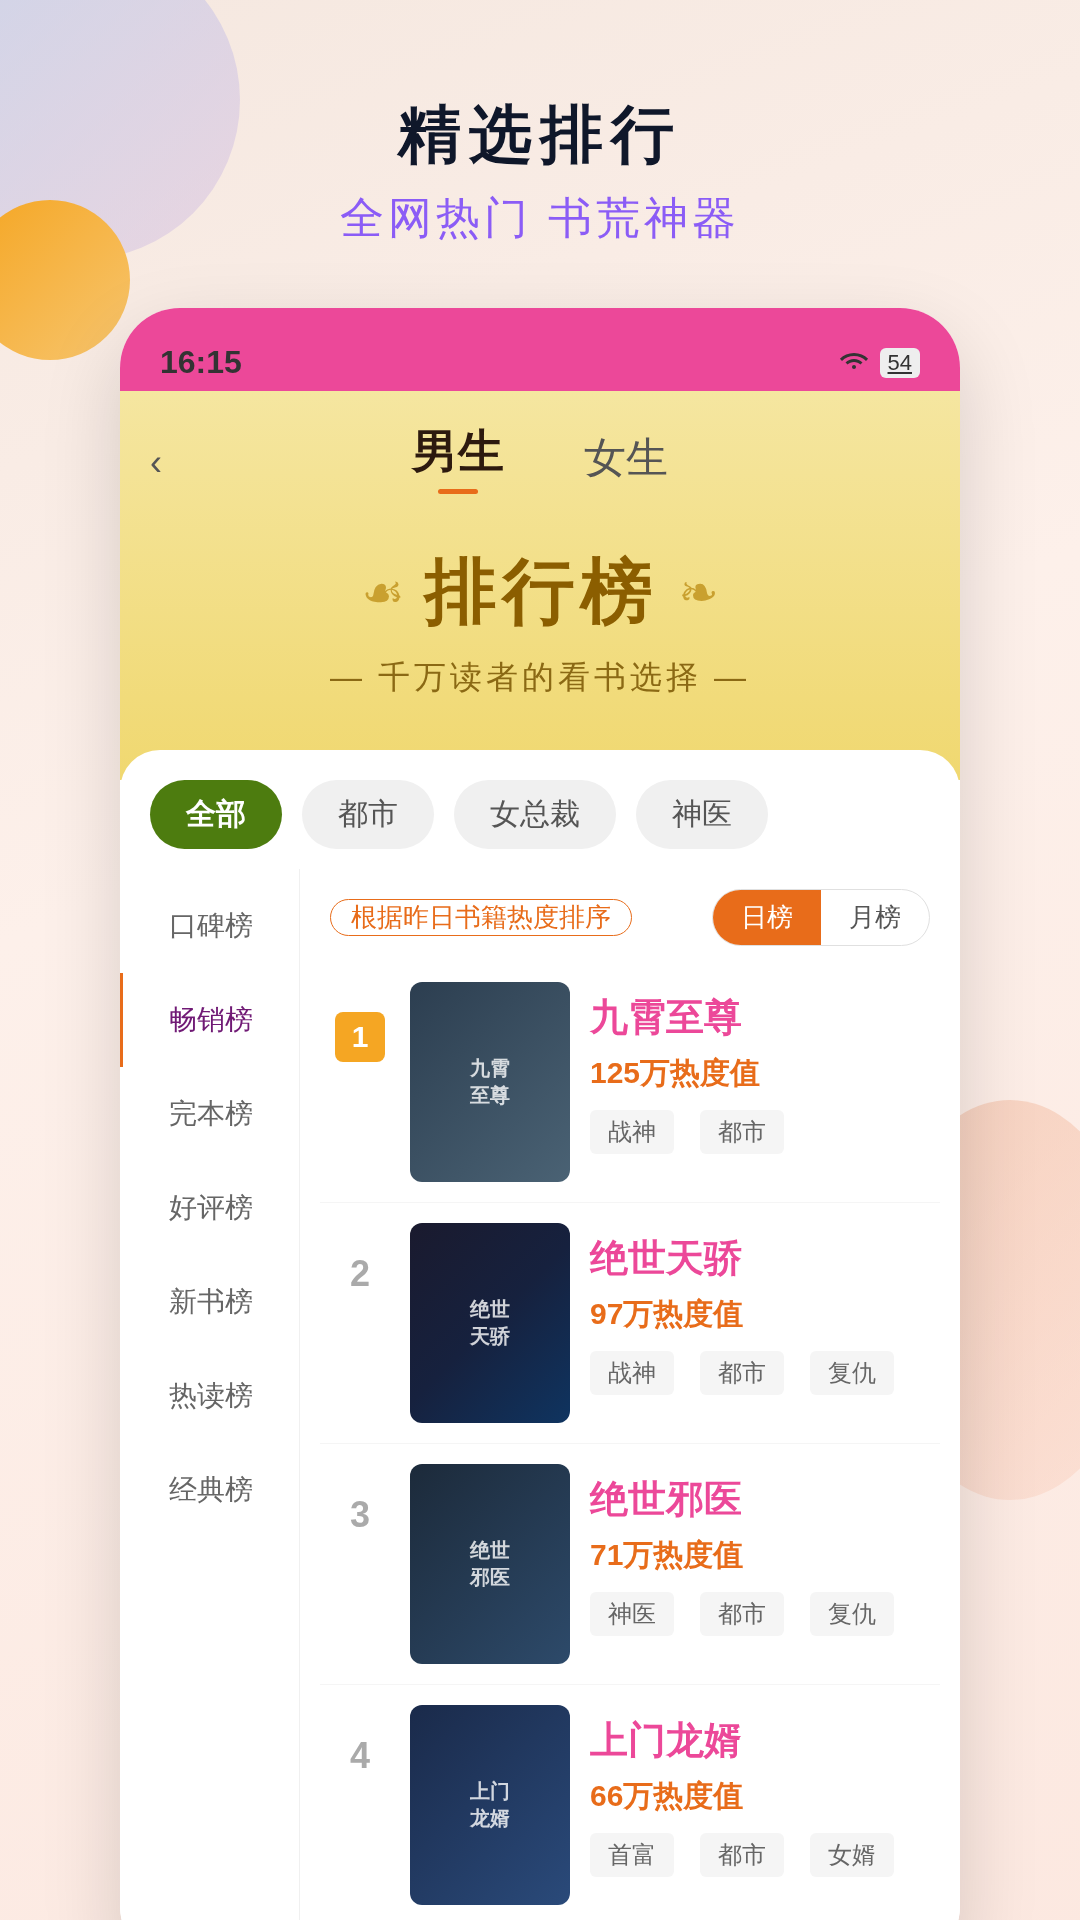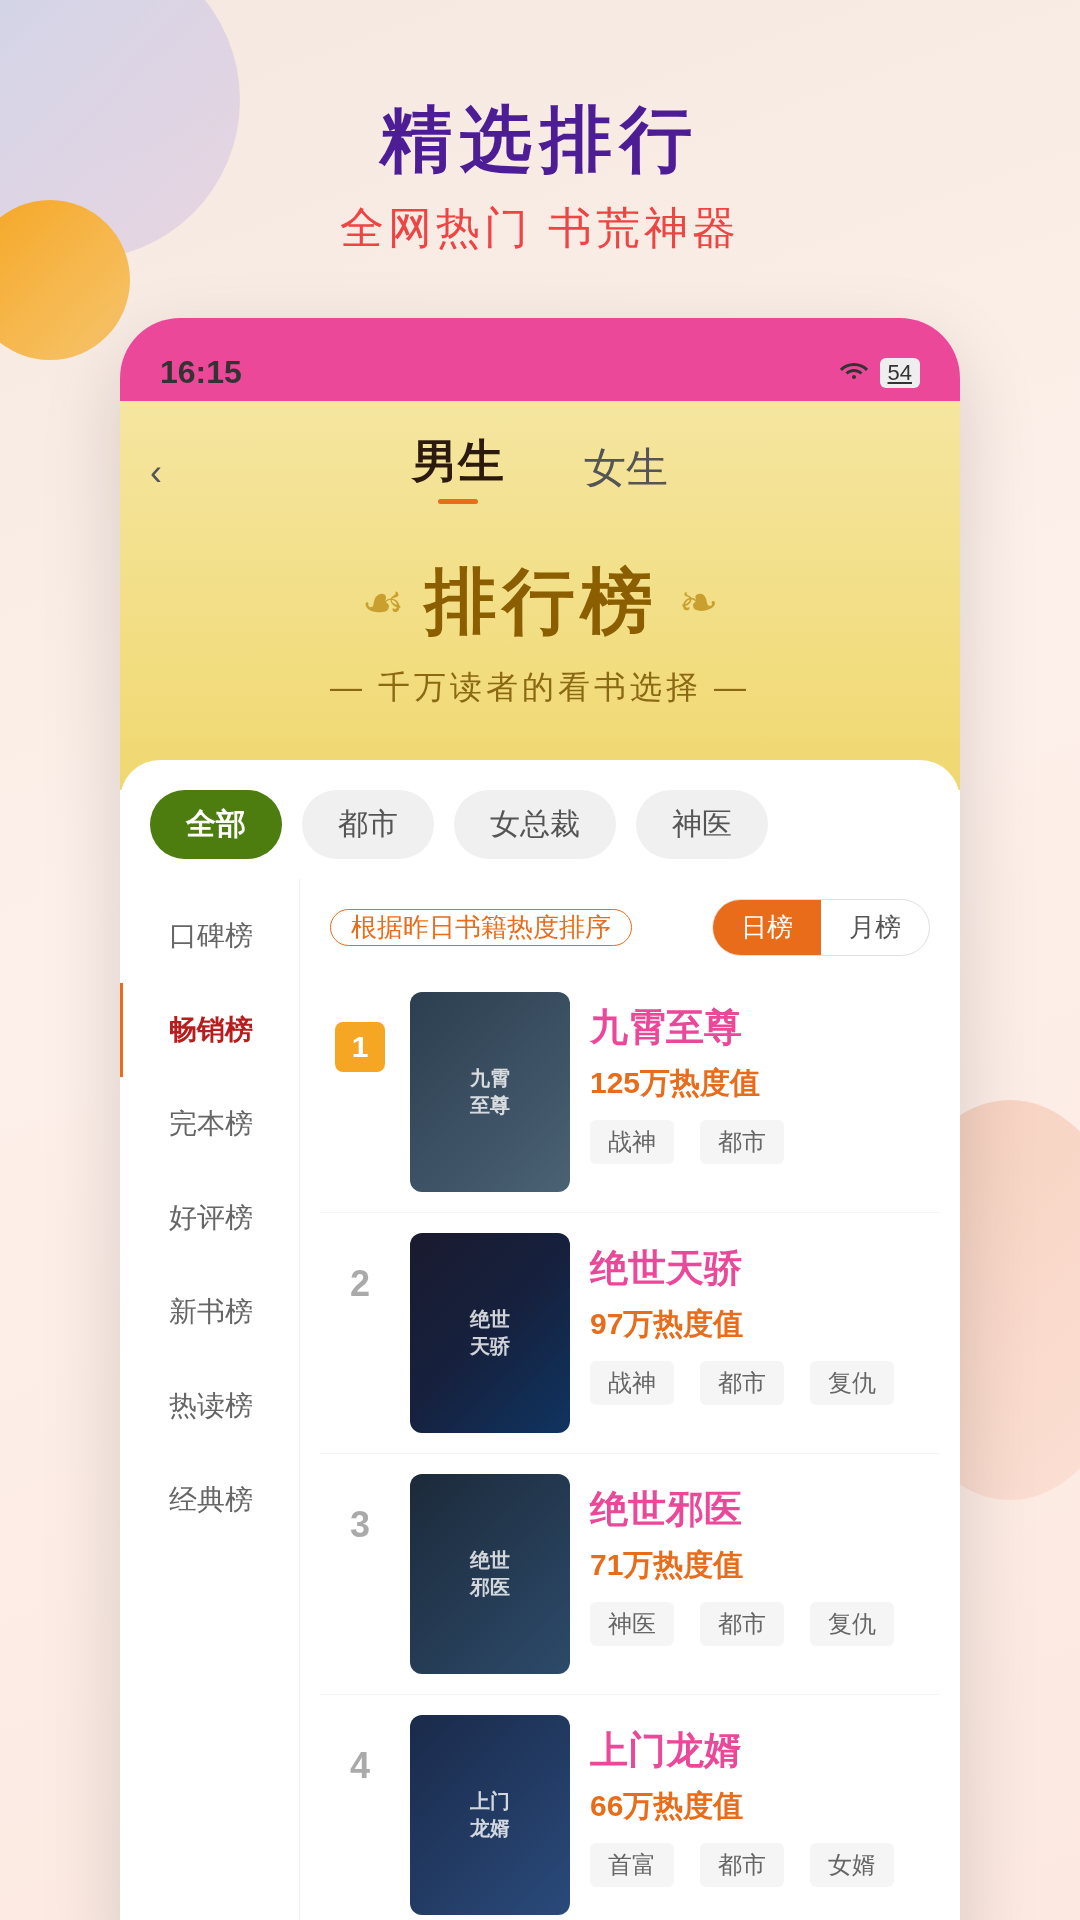--- a/index.html
+++ b/index.html
@@ -47,29 +47,29 @@
 
     
     .page-header {
       position: relative;
       z-index: 1;
       text-align: center;
       padding-top: 100px;
       padding-bottom: 60px;
     }
     .page-title-main {
-      font-size: 72px;
+      font-size: 63px;
       font-weight: 900;
-      color: #4c1d95;
+      color: #0f172a;
       letter-spacing: 8px;
       line-height: 1.1;
     }
     .page-title-sub {
       font-size: 44px;
-      color: #ef4444;
+      color: #8b5cf6;
       font-weight: 400;
       margin-top: 20px;
       letter-spacing: 4px;
     }
 
     
     .phone-mockup {
       position: relative;
       z-index: 1;
       margin: 0 auto;
@@ -238,22 +238,22 @@
     }
     .sidebar-item {
       padding: 28px 0;
       text-align: center;
       font-size: 28px;
       color: #666;
       cursor: pointer;
       border-left: 3px solid transparent;
     }
     .sidebar-item.active {
-      color: #b91c1c;
-      font-weight: 700;
+      color: #701a75;
+      font-weight: 400;
       border-left-color: #e86c1a;
     }
 
     
     .rank-list {
       flex: 1;
       padding: 0 20px;
     }
 
     

